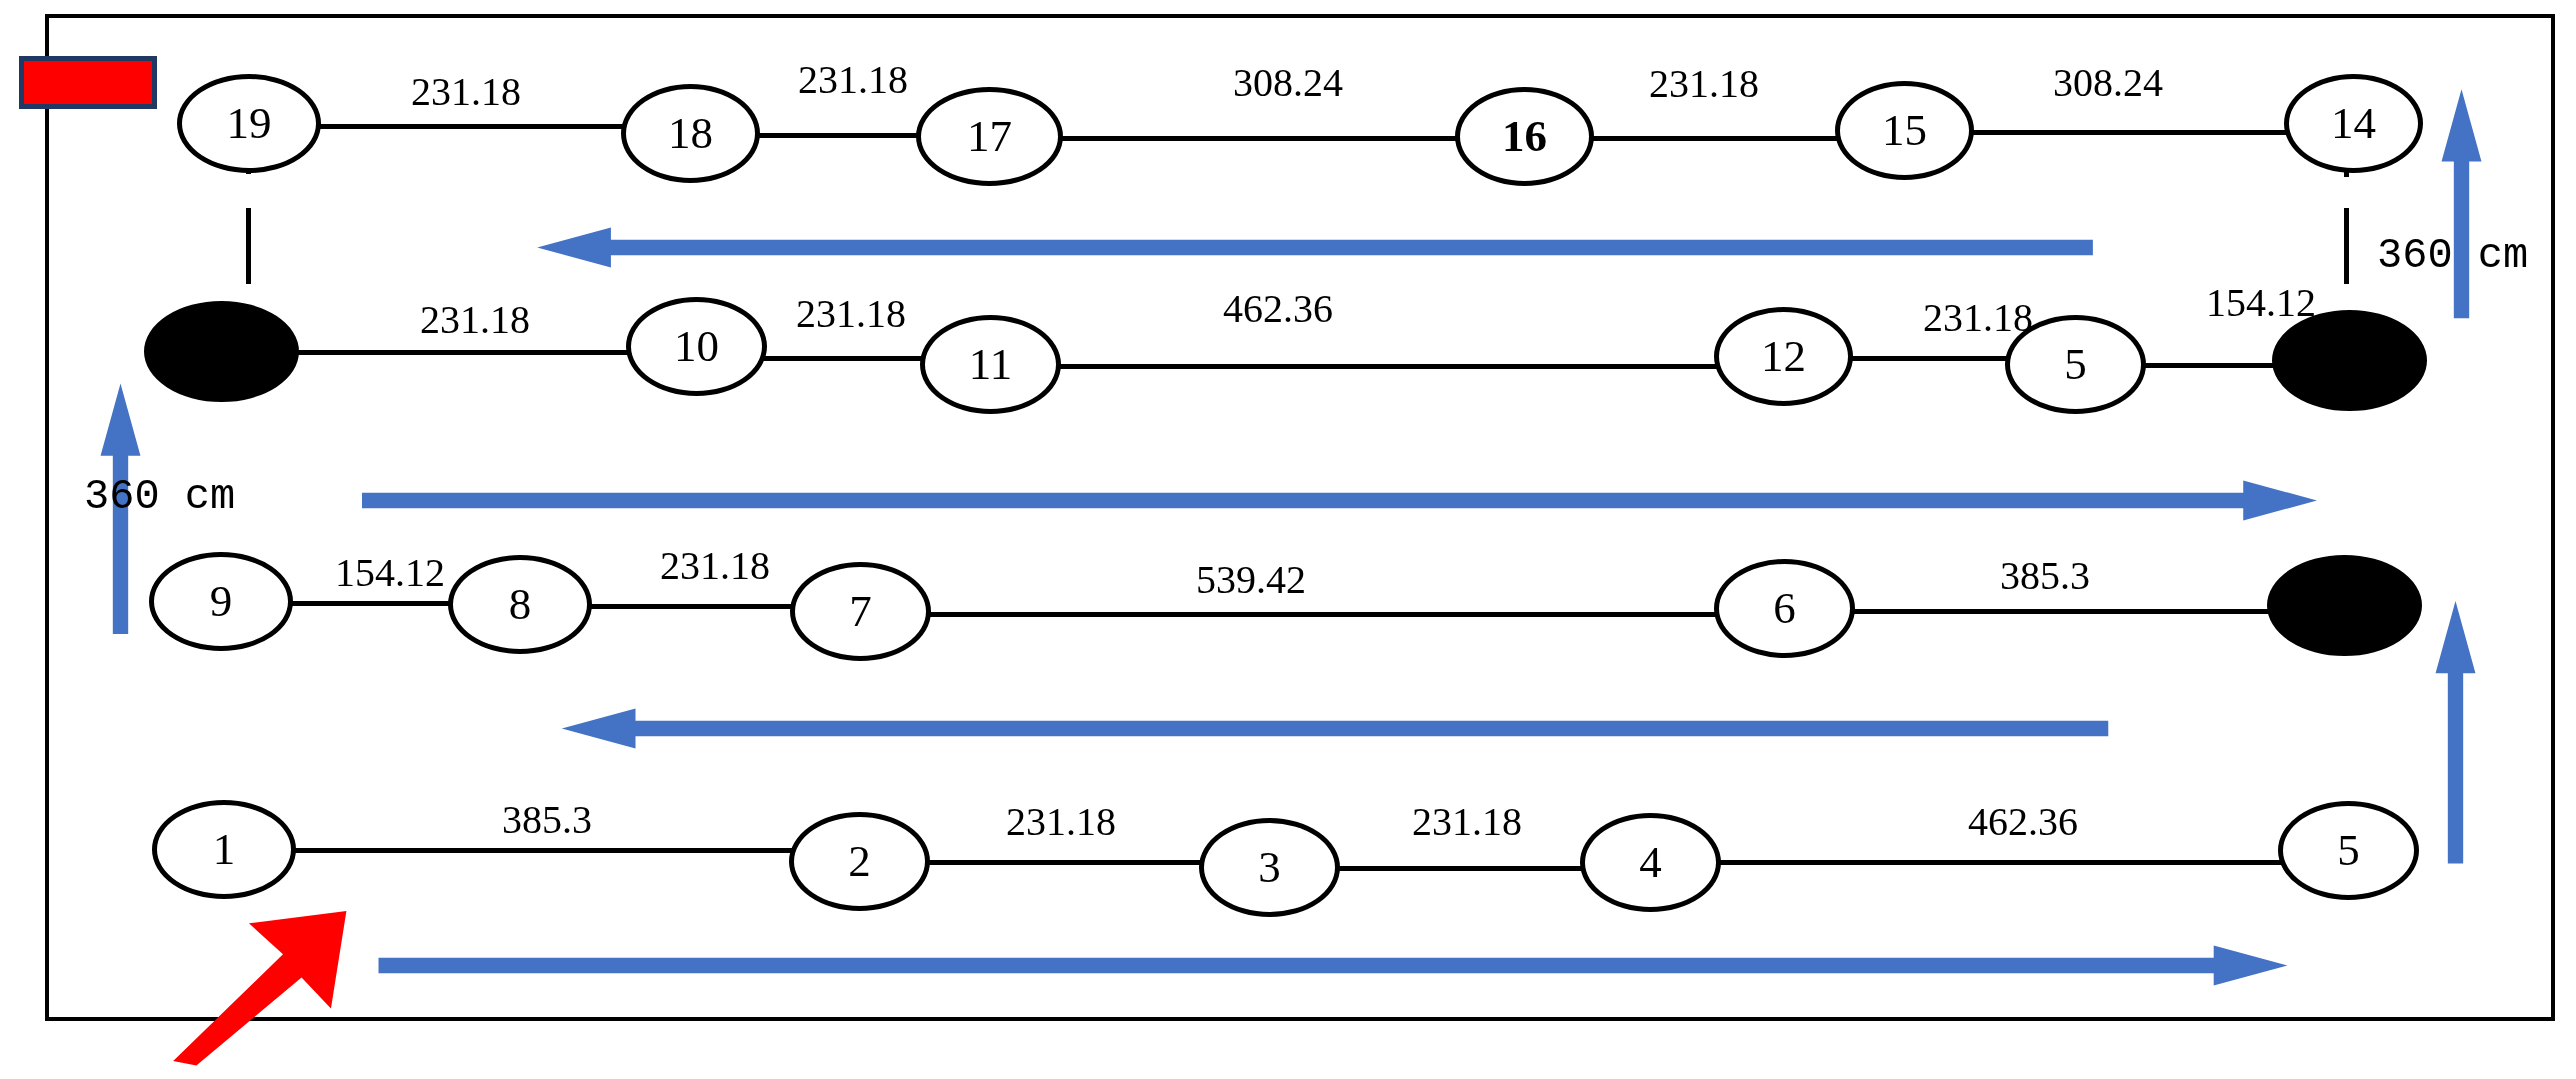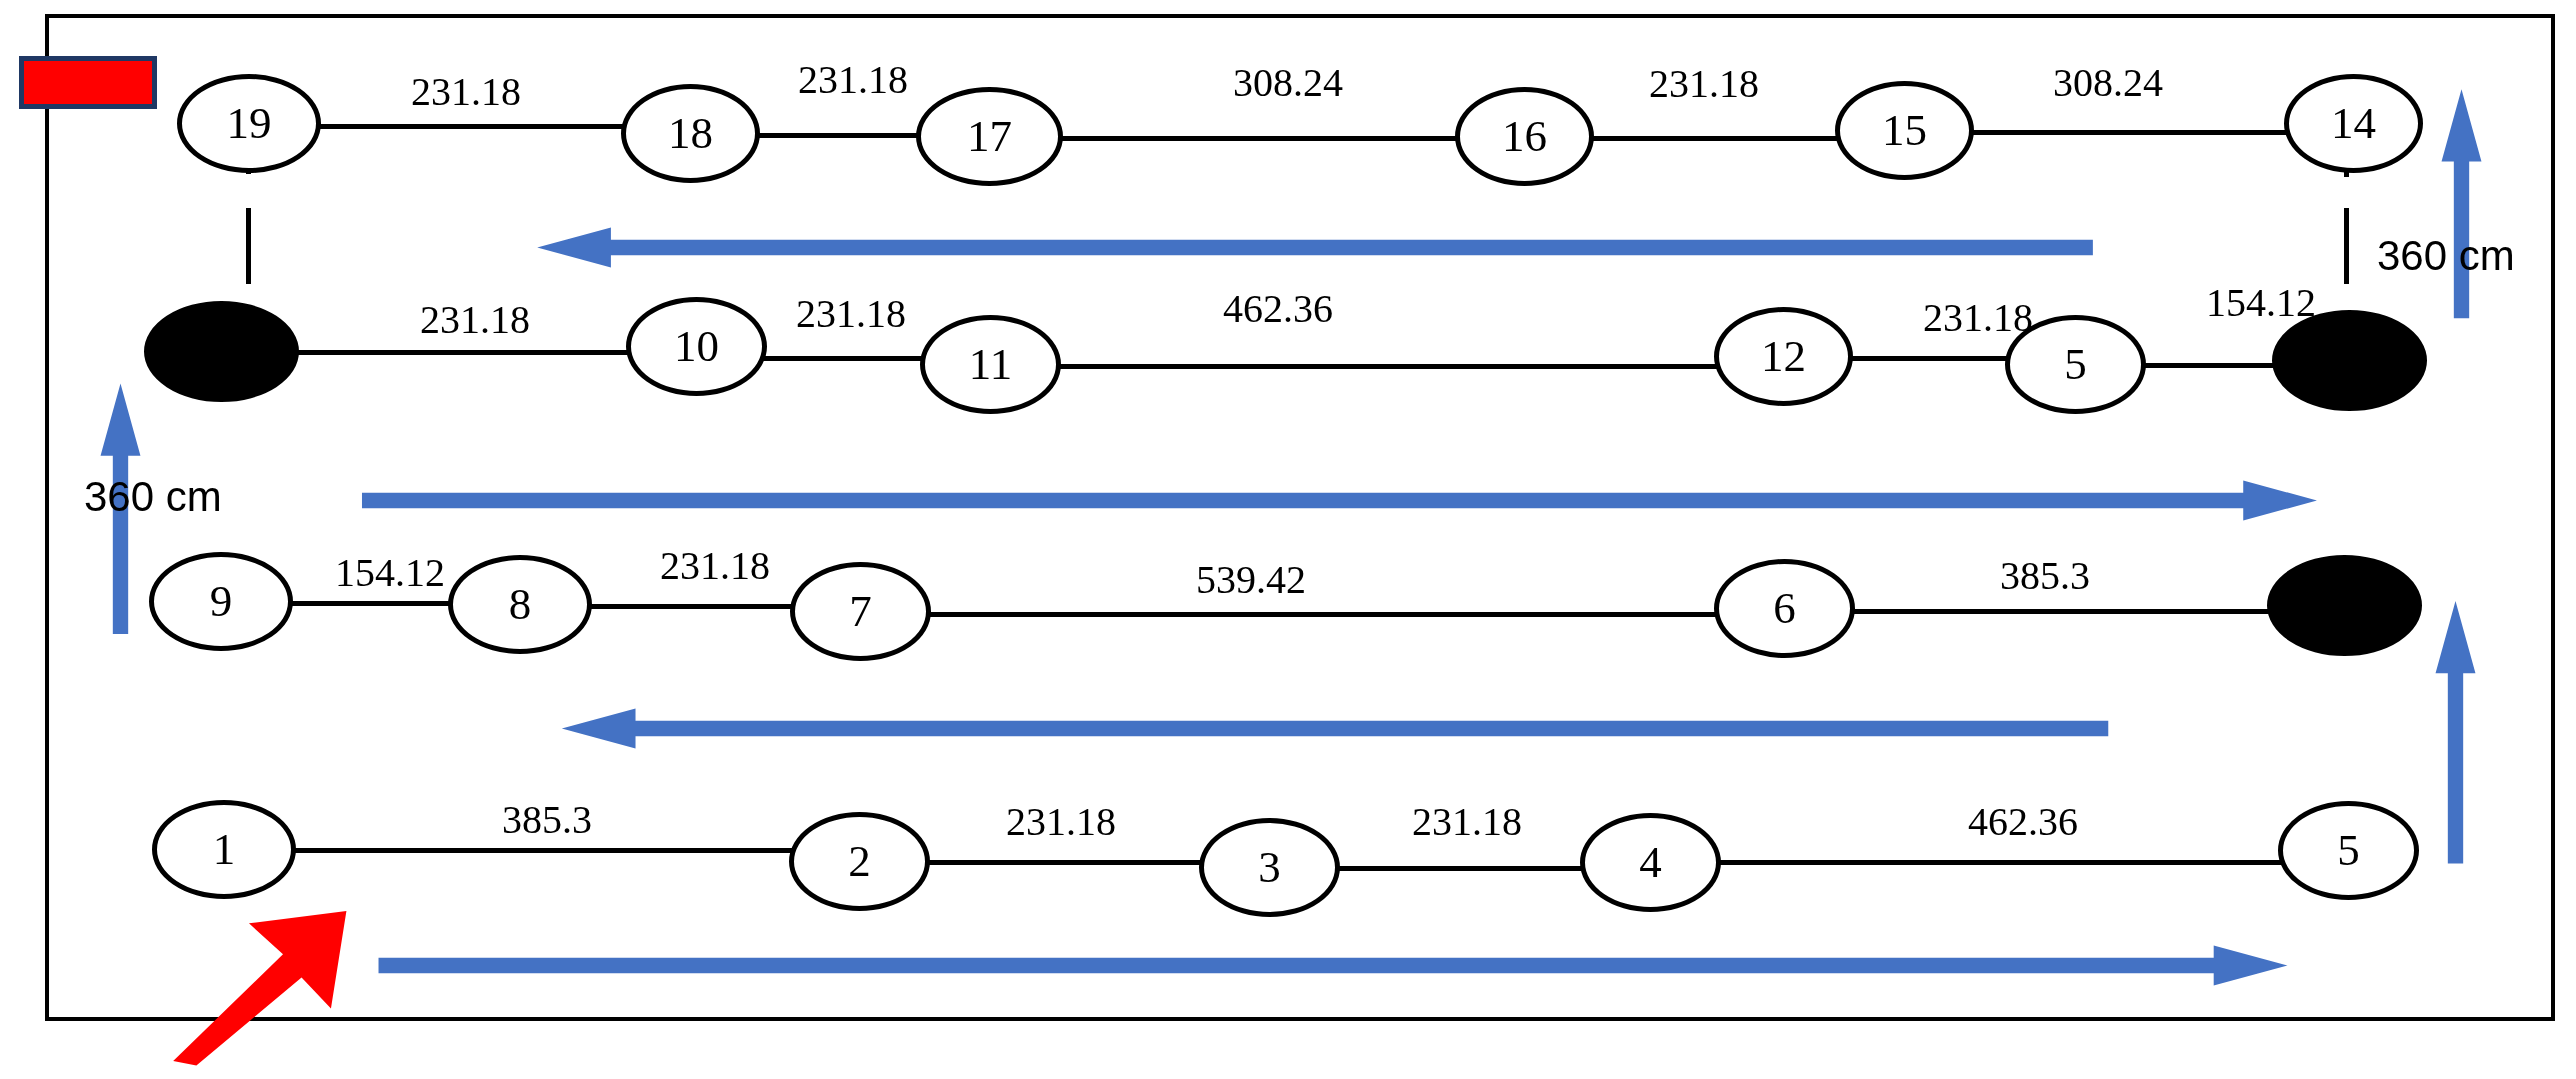--- a/index.html
+++ b/index.html
@@ -22,21 +22,21 @@
   .node .nlabel{font-size:45px;color:#000000;line-height:1;font-family:"Liberation Serif", serif;}
   .node.filled{background:#000000;border-color:#000000;}
   .node.filled .nlabel{color:transparent;}
 
   
   .wlabel{position:absolute;font-size:40px;color:#000000;white-space:nowrap;
           font-family:"Liberation Serif", serif;}
 
   
   .dim{position:absolute;font-size:42px;color:#000000;white-space:nowrap;
-       font-family:Liberation Sans, sans-serif;}
+       font-family:Liberation Mono, monospace;}
 
   
   .flow{position:absolute;}
   .flow svg{display:block;overflow:visible;}
 
   
   .start-arrow{position:absolute;}
 </style>
 </head>
 <body>
@@ -63,21 +63,21 @@
 
   <div class="node" style="left:177px; top:74px; width:144px; height:99px;">
     <span class="nlabel">19</span>
   </div>
   <div class="node" style="left:621px; top:84px; width:139px; height:99px;">
     <span class="nlabel">18</span>
   </div>
   <div class="node" style="left:916px; top:87px; width:147px; height:99px;">
     <span class="nlabel">17</span>
   </div>
-  <div class="node" style="left:1455px; top:87px; width:139px; height:99px;">
+  <div class="node" style="left:1455px; top:87px; width:139px; height:99px;font-weight:bold;">
     <span class="nlabel">16</span>
   </div>
   <div class="node" style="left:1835px; top:81px; width:139px; height:99px;">
     <span class="nlabel">15</span>
   </div>
   <div class="node" style="left:2284px; top:74px; width:139px; height:99px;align-items:center;">
     <span class="nlabel">14</span>
   </div>
 
   <div class="wlabel" style="left:411px; top:68px;">231.18</div>

